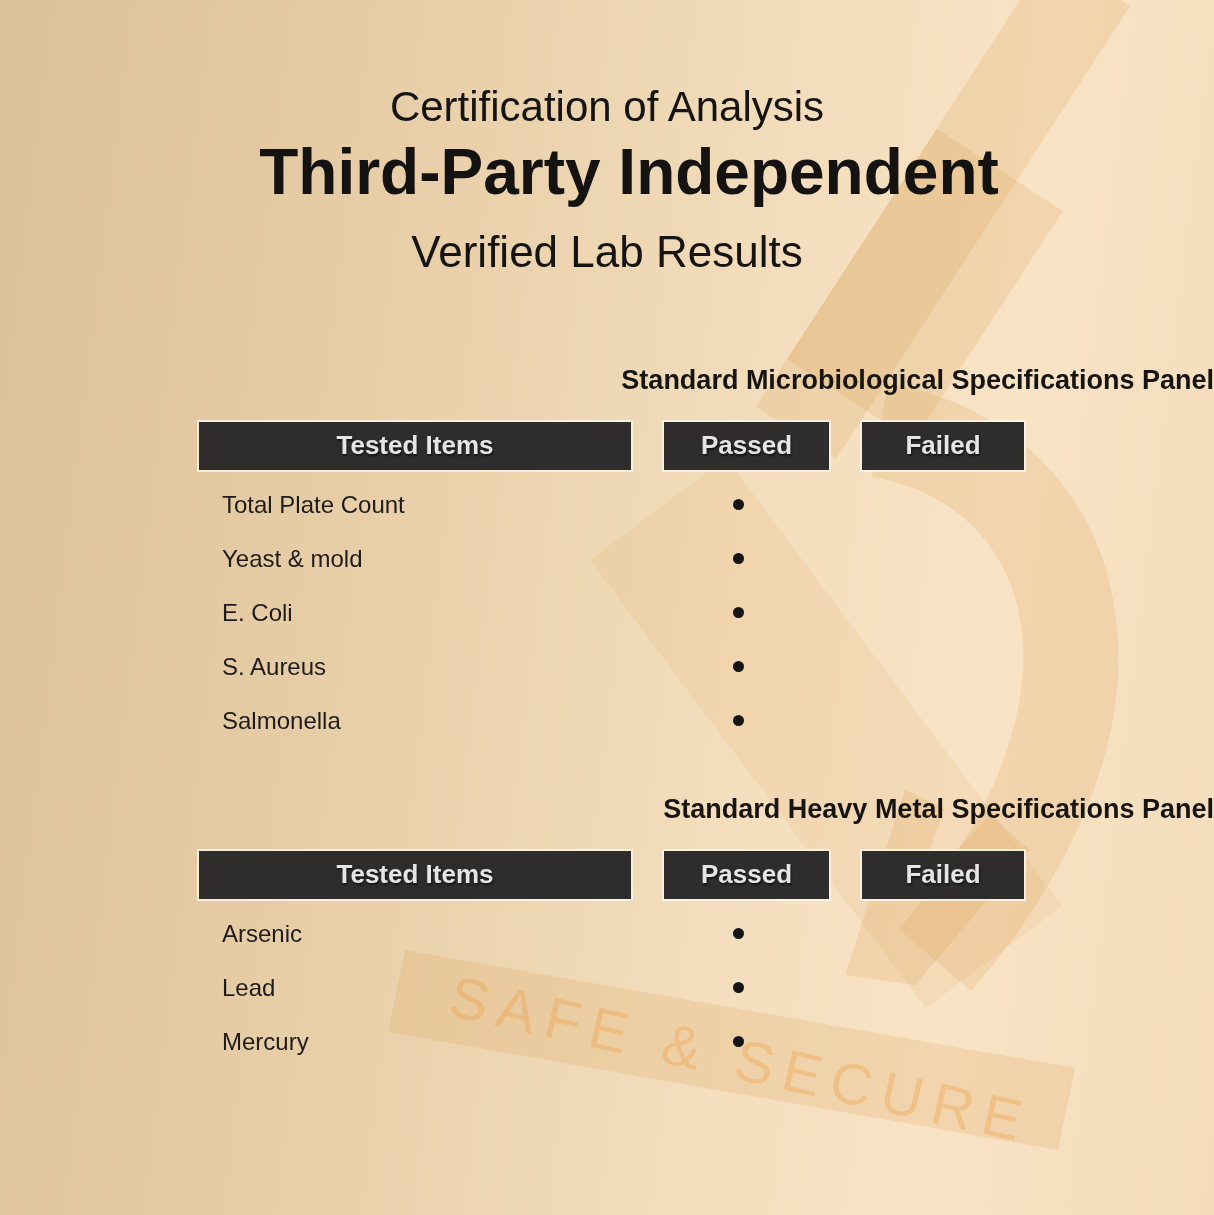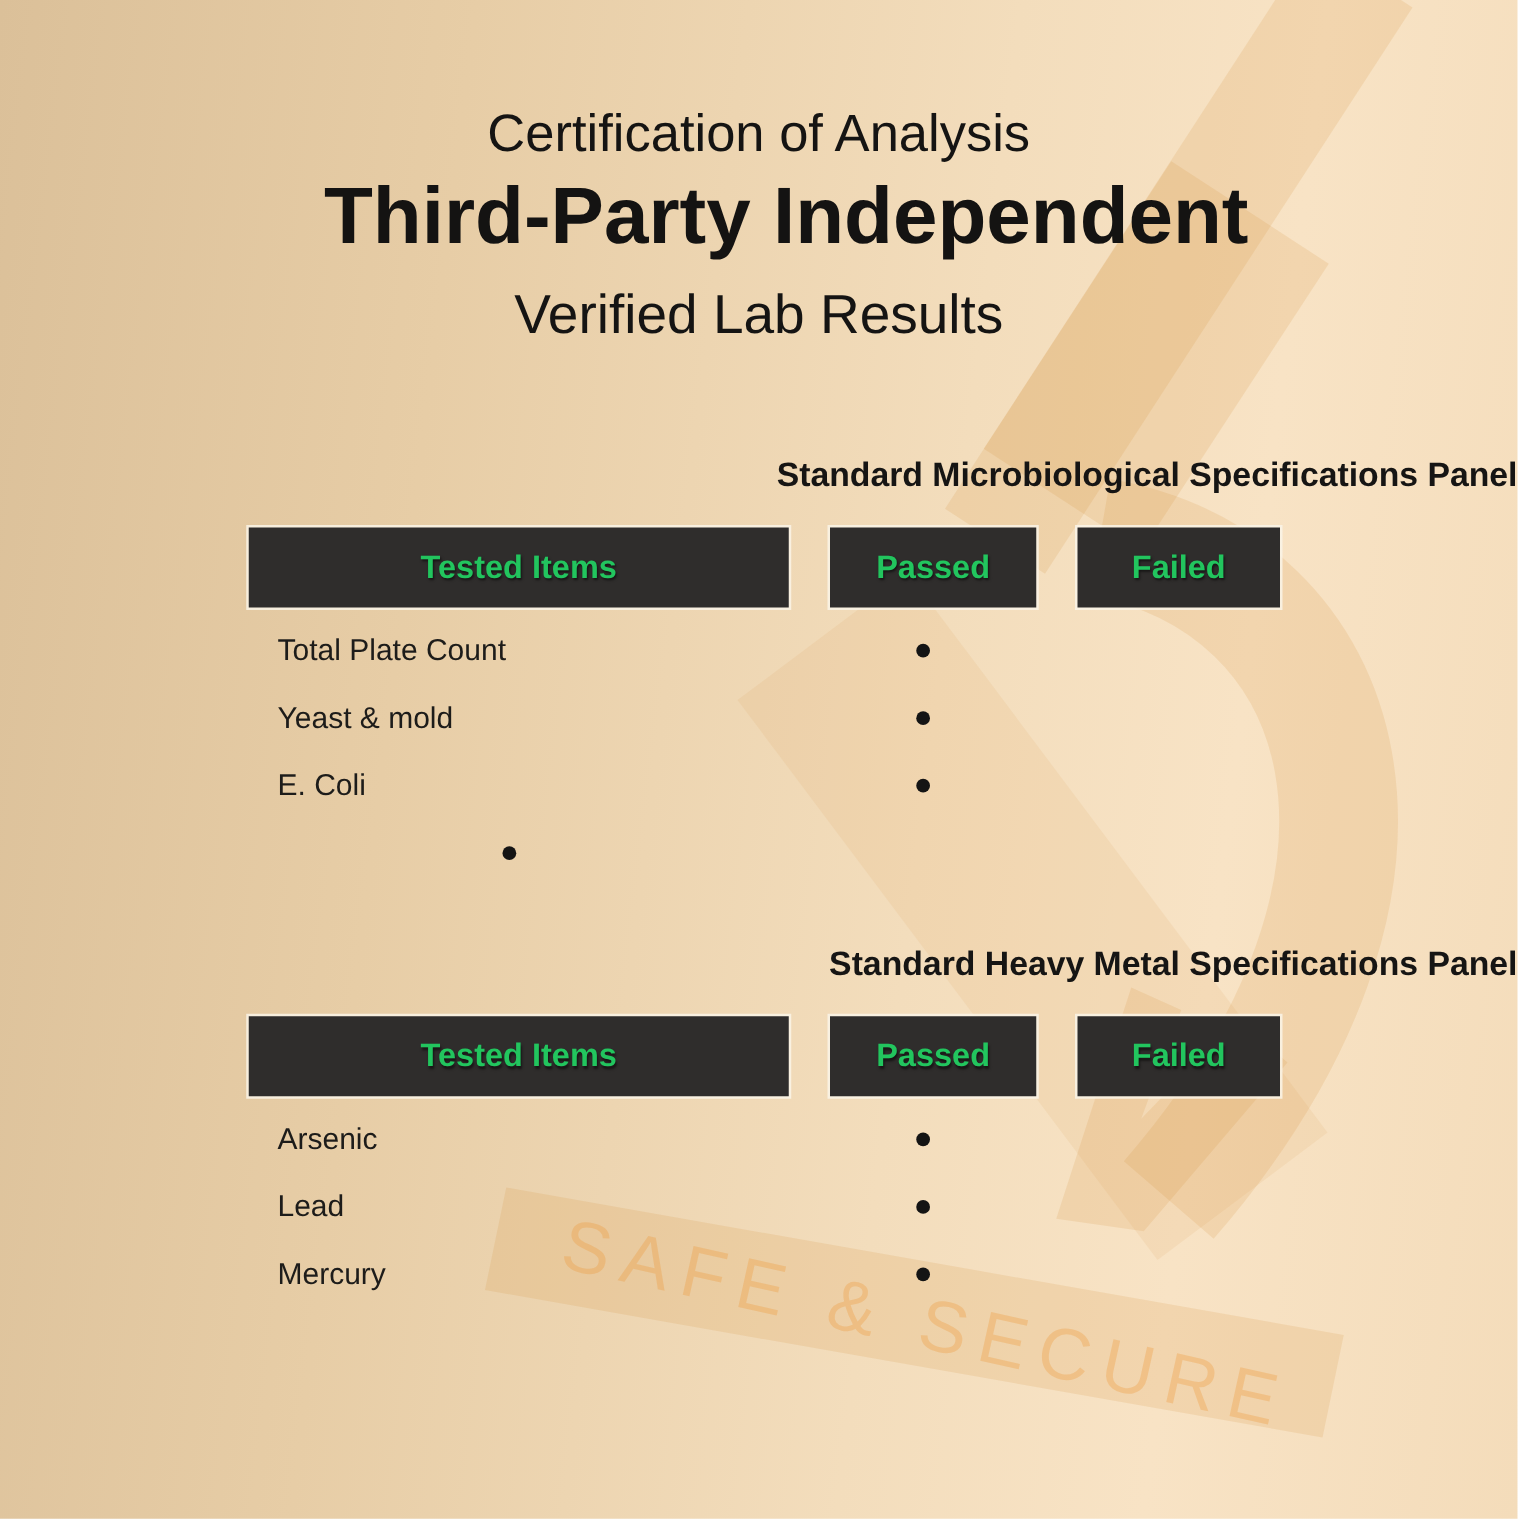--- a/index.html
+++ b/index.html
@@ -27,24 +27,24 @@
   .panel-title{margin:84px 0 0;text-align:right;font-size:27px;line-height:34px;font-weight:700;color:#161514;}
   .panel-title.second{margin-top:44px;}
   .table{margin-left:199px;width:825px;}
   .thead,.trow{
     display:grid;
     grid-template-columns:432px 165px 162px;
     column-gap:33px;
   }
   .thead{margin-top:25px;}
   .hbar{
-    height:64px;background:#2f2d2c;
+    height:48px;background:#2f2d2c;
     box-shadow:0 0 0 2px rgba(250,244,232,0.85);
     display:flex;align-items:center;justify-content:center;
-    color:#22c55e;font-size:26px;font-weight:700;
+    color:#e5e5e5;font-size:26px;font-weight:700;
     text-shadow:1px 2px 2px rgba(0,0,0,0.55);
   }
   .rows{margin-top:8px;}
   .trow{height:54px;}
   .cell{display:flex;align-items:center;}
   .cell.item{padding-left:23px;font-size:24px;color:#1d1c1a;}
   .cell.mark{justify-content:center;}
   .dot{width:11px;height:11px;border-radius:50%;background:#141414;transform:translateX(-8px);}
 </style>
 </head>
@@ -93,20 +93,28 @@
               <div class="cell mark"></div>
             </div>
             <div class="trow">
               <div class="cell item">E. Coli</div>
               <div class="cell mark">
                 <span class="dot"></span>
               </div>
               <div class="cell mark"></div>
             </div>
             <div class="trow">
+              <div class="cell item">S. Aureus</div>
+              <div class="cell mark">
+                <span class="dot"></span>
+              </div>
+              <div class="cell mark"></div>
+            </div>
+            <div class="trow">
+              <div class="cell item">Salmonella</div>
               <div class="cell mark">
                 <span class="dot"></span>
               </div>
               <div class="cell mark"></div>
             </div>
           </div>
       </div>
     </section>
 
     <section>

